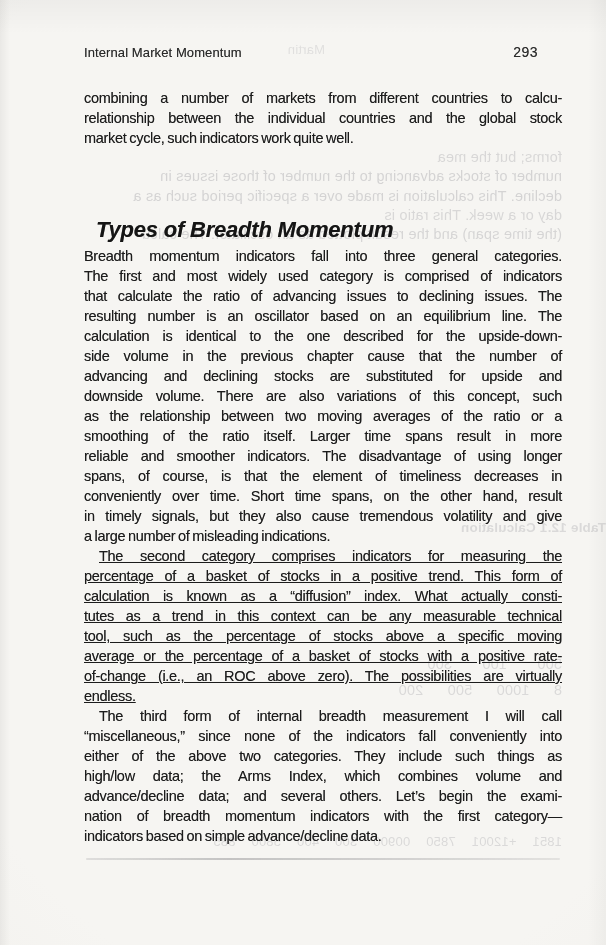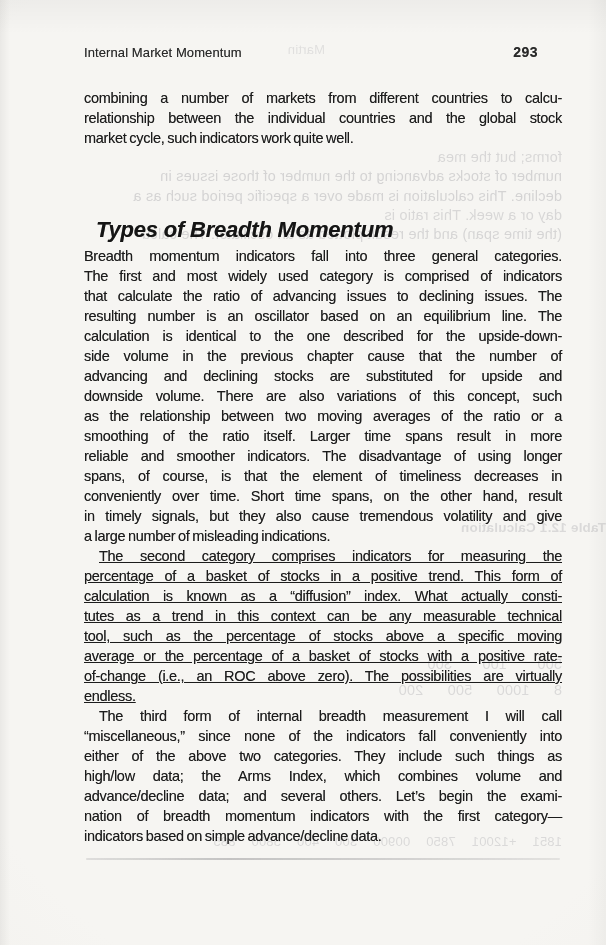--- a/index.html
+++ b/index.html
@@ -10,21 +10,21 @@
     background-image:
       linear-gradient(180deg,rgba(0,0,0,.035),rgba(0,0,0,0) 34px),
       linear-gradient(90deg,rgba(0,0,0,.05),rgba(0,0,0,0) 10px,rgba(0,0,0,0) 97%,rgba(0,0,0,.03)),
       radial-gradient(130% 110% at 52% 46%,#f6f5f2 55%,#edebe7 100%);
   }
   .header{
     position:absolute;left:84px;right:46px;top:44px;
     display:flex;justify-content:space-between;align-items:baseline;color:#2a2a2a;
   }
   .running-title{font-size:13px;letter-spacing:.1px;text-shadow:0 0 .4px rgba(0,0,0,.45);}
-  .page-num{font-size:14px;font-weight:700;padding-right:22px;letter-spacing:.5px;text-shadow:0 0 .4px rgba(0,0,0,.45);}
+  .page-num{font-size:14px;font-weight:400;padding-right:22px;letter-spacing:.5px;text-shadow:0 0 .4px rgba(0,0,0,.45);}
   .textcol{
     position:absolute;left:84px;width:478px;color:#1c1c1c;
     font-size:14.5px;line-height:20px;letter-spacing:-.3px;word-spacing:-1px;
     text-shadow:0 0 .5px rgba(20,20,20,.55);
   }
   .p-intro{top:88px;}
   .p-one{top:246px;}
   .p-two{top:546px;text-decoration:underline;}
   .p-three{top:706px;}
   .line{height:20px;text-align:justify;text-align-last:justify;overflow:visible;}

